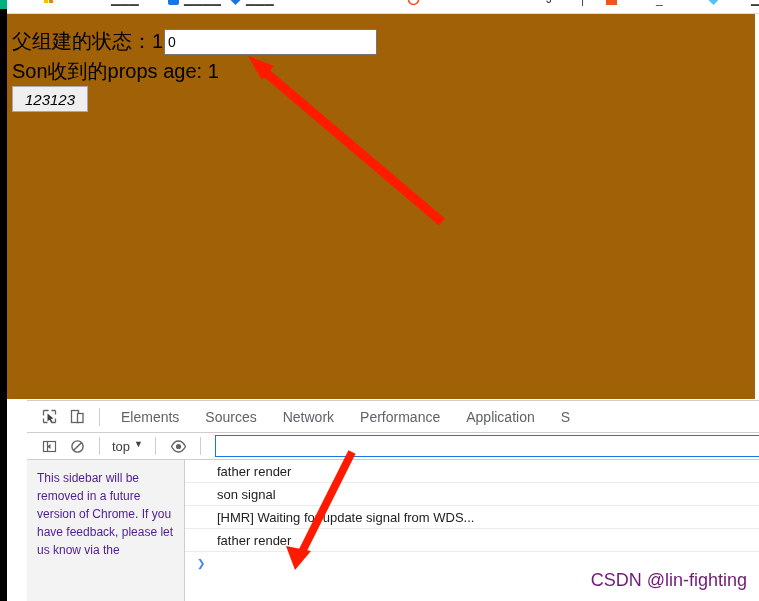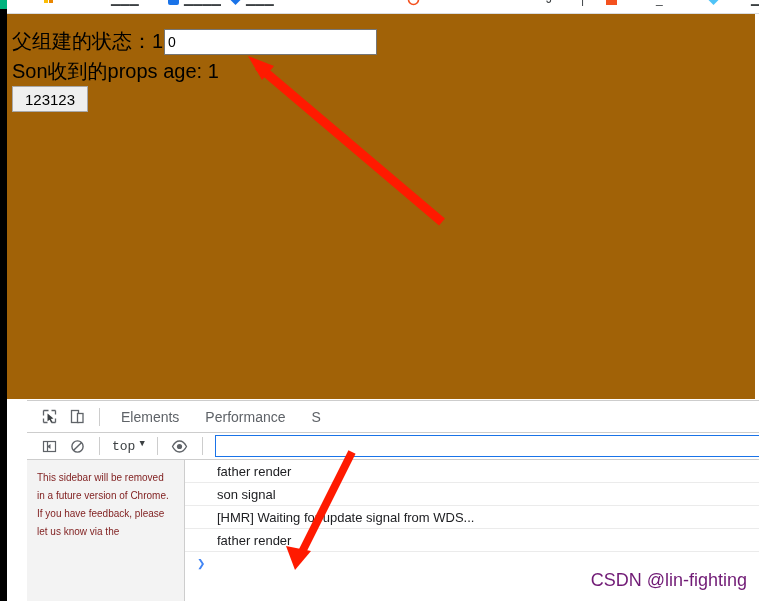--- a/index.html
+++ b/index.html
@@ -88,20 +88,21 @@
   .btn-123 {
     position: absolute; left: 8px; top: 72px;
     min-width: 76px; height: 26px;
     border: 1px solid #a8a8a8;
     background: #efefef;
     font-family: "Liberation Sans", sans-serif;
     font-size: 15px;
     color: #000;
     padding: 0 10px;
     cursor: pointer;
+    font-style: italic;
   }
 
   
   .devtools {
     position: absolute; left: 7px; top: 400px;
     width: 752px; height: 201px;
     background: #ffffff;
     border-top: 1px solid #cdcdcd;
     margin-left: 20px;
   }
@@ -143,21 +144,20 @@
     background: #ffffff;
     border-bottom: 1px solid #cdcdcd;
     display: flex; align-items: center;
     padding-left: 8px;
   }
   .ctx-select {
     display: flex; 
     font-size: 13px; color: #3c4043;
     padding: 0 4px; cursor: pointer;
     white-space: nowrap;
-    font-family: Liberation Mono, monospace;
   }
   .caret { margin-left: 4px; font-size: 9px; }
   .filter-input {
     position: absolute;
     left: 188px; top: 2px;
     width: 570px; height: 22px;
     border: 1px solid #1a73e8;
     background: #fff;
     font-family: "Liberation Sans", sans-serif;
     font-size: 13px;
@@ -172,23 +172,23 @@
     display: flex;
   }
   .dt-sidebar {
     width: 158px; height: 141px;
     background: #f3f3f3;
     border-right: 1px solid #cdcdcd;
     padding: 9px 10px 0 10px;
     overflow: hidden;
   }
   .dt-sidebar p {
-    font-size: 10px;
+    font-size: 12px;
     line-height: 18px;
-    color: #7f1d1d;
+    color: #4c1d95;
   }
   .dt-console {
     position: relative;
     flex: 1; height: 141px;
     background: #ffffff;
     overflow: hidden;
   }
   .log-row {
     height: 23px;
     border-bottom: 1px solid #ebebeb;
@@ -325,21 +325,24 @@
         </svg>
       </div>
       <div class="dt-iconbtn">
         <svg width="17" height="17" viewBox="0 0 17 17">
           <rect x="2.5" y="2.5" width="7" height="12" stroke="#5f6368" stroke-width="1.3" fill="none"></rect>
           <rect x="8.5" y="5.5" width="5.5" height="9" stroke="#5f6368" stroke-width="1.3" fill="#fff"></rect>
         </svg>
       </div>
       <div class="dt-vsep"></div>
       <div class="dt-tab">Elements</div>
+      <div class="dt-tab">Sources</div>
+      <div class="dt-tab">Network</div>
       <div class="dt-tab">Performance</div>
+      <div class="dt-tab">Application</div>
       <div class="dt-tab">S</div>
     </div>
 
     <div class="dt-consolebar">
       <div class="dt-iconbtn">
         <svg width="15" height="15" viewBox="0 0 15 15">
           <rect x="1.5" y="2.5" width="12" height="10" stroke="#5f6368" stroke-width="1.2" fill="none"></rect>
           <line x1="5.5" y1="2.5" x2="5.5" y2="12.5" stroke="#5f6368" stroke-width="1.2"></line>
           <polygon points="5,7.5 8.5,5 8.5,10" fill="#5f6368"></polygon>
         </svg>

